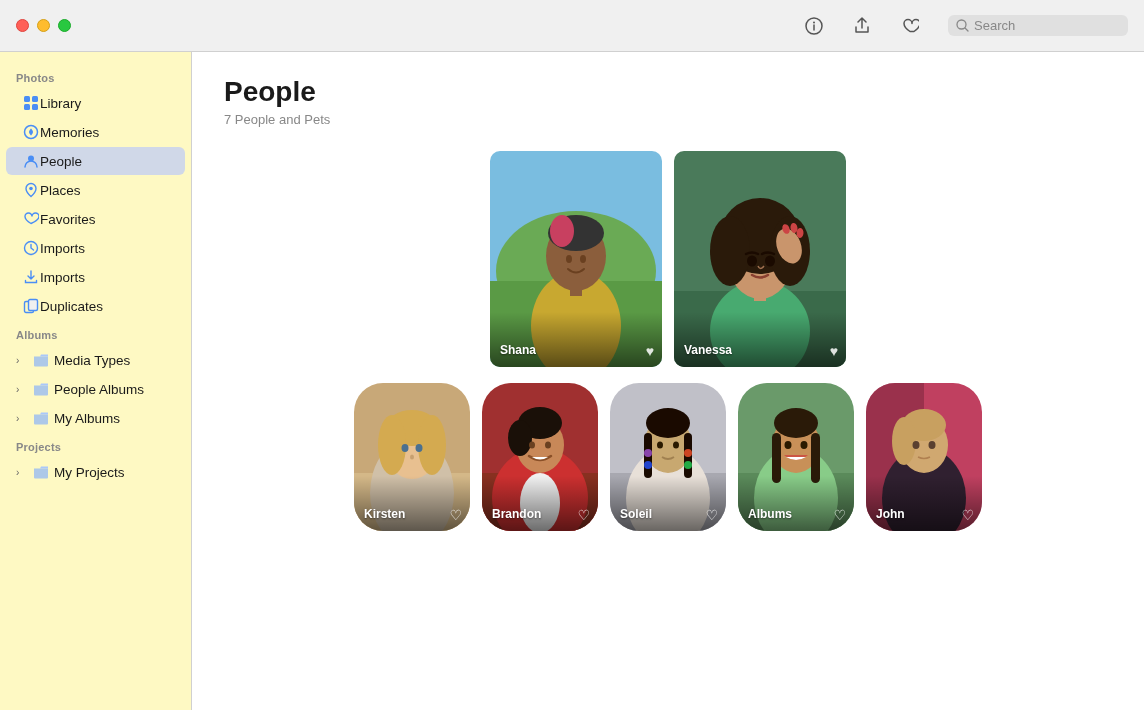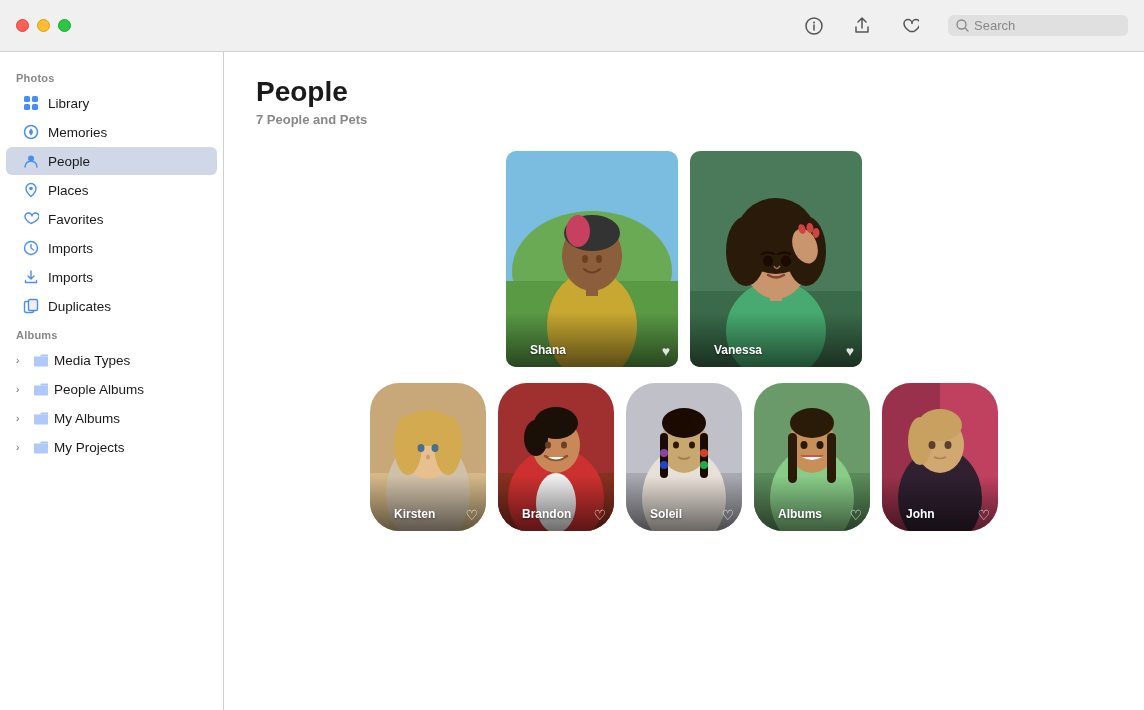--- a/index.html
+++ b/index.html
@@ -77,43 +77,42 @@
 
     
     .main-layout {
       display: flex;
       flex: 1;
       overflow: hidden;
     }
 
     
     .sidebar {
-      width: 224px;
-      background: #ffffff;
+      width: 192px;
+      background: #fef9c3;
       border-right: 1px solid #d0d0d0;
       padding: 12px 0;
       overflow-y: auto;
       flex-shrink: 0;
     }
     .sidebar-section-label {
       font-size: 11px;
       font-weight: 600;
       color: #888;
       padding: 8px 16px 4px;
       text-transform: none;
       letter-spacing: 0.02em;
     }
     .sidebar-item {
       display: flex;
       align-items: center;
       padding: 5px 12px 5px 16px;
       cursor: pointer;
       border-radius: 6px;
       margin: 1px 6px;
-      gap: 8px;
       font-size: 13.5px;
       color: #1a1a1a;
     }
     .sidebar-item.active {
       background: #d0d8e8;
       color: #1a1a1a;
     }
     .sidebar-icon {
       width: 18px;
       height: 18px;
@@ -150,21 +149,20 @@
     .content-title {
       font-size: 28px;
       font-weight: 700;
       color: #1a1a1a;
       margin-bottom: 4px;
     }
     .content-subtitle {
       font-size: 13px;
       color: #888;
       margin-bottom: 24px;
-      font-weight: bold;
     }
 
     
     .people-grid {
       display: flex;
       flex-direction: column;
       gap: 16px;
     }
     .people-row {
       display: flex;
@@ -194,21 +192,21 @@
       bottom: 0;
       left: 0;
       right: 0;
       height: 55px;
       background: linear-gradient(transparent, rgba(0,0,0,0.55));
       pointer-events: none;
     }
     .person-name {
       position: absolute;
       bottom: 10px;
-      left: 24px;
+      left: 10px;
       color: #fff;
       font-size: 12px;
       font-weight: 600;
       z-index: 2;
       text-shadow: 0 1px 2px rgba(0,0,0,0.5);
     }
     .person-heart {
       position: absolute;
       bottom: 8px;
       right: 8px;
@@ -379,20 +377,21 @@
       <span class="expand-arrow">›</span>
       <div class="sidebar-icon">
         <svg width="16" height="14" viewBox="0 0 16 14" fill="none">
           <path d="M1 3.5h14v9a1 1 0 01-1 1H2a1 1 0 01-1-1v-9z" fill="#8ab4f8" opacity="0.7"></path>
           <path d="M1 3.5h6l1-2h7v2H1z" fill="#aac8fa"></path>
         </svg>
       </div>
       <span class="sidebar-item-label">My Albums</span>
     </div>
 
+    <div class="sidebar-section-label">Projects</div>
 
     <div class="sidebar-expand">
       <span class="expand-arrow">›</span>
       <div class="sidebar-icon">
         <svg width="16" height="14" viewBox="0 0 16 14" fill="none">
           <path d="M1 3.5h14v9a1 1 0 01-1 1H2a1 1 0 01-1-1v-9z" fill="#8ab4f8" opacity="0.7"></path>
           <path d="M1 3.5h6l1-2h7v2H1z" fill="#aac8fa"></path>
         </svg>
       </div>
       <span class="sidebar-item-label">My Projects</span>

